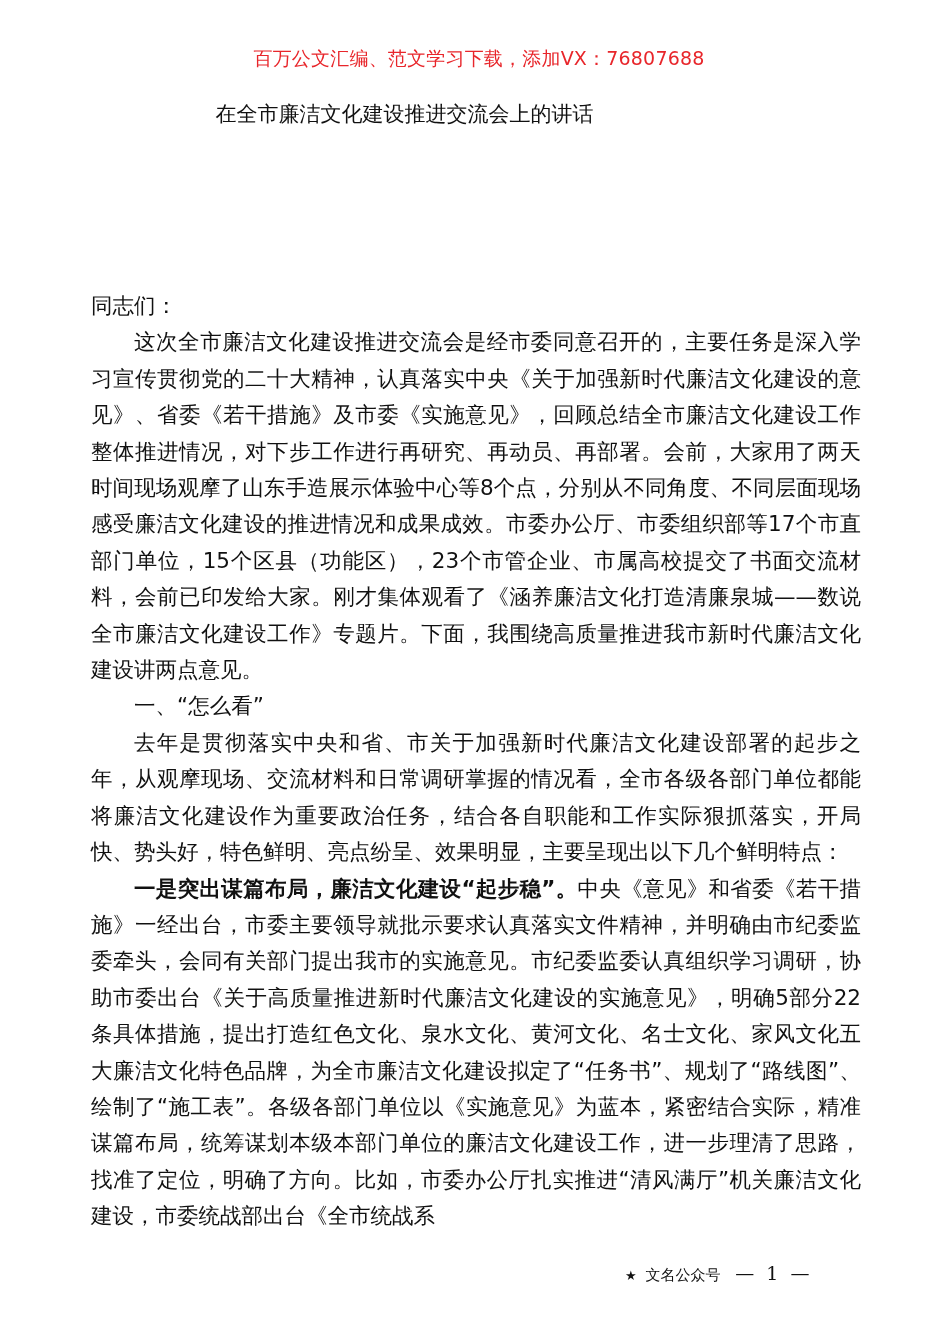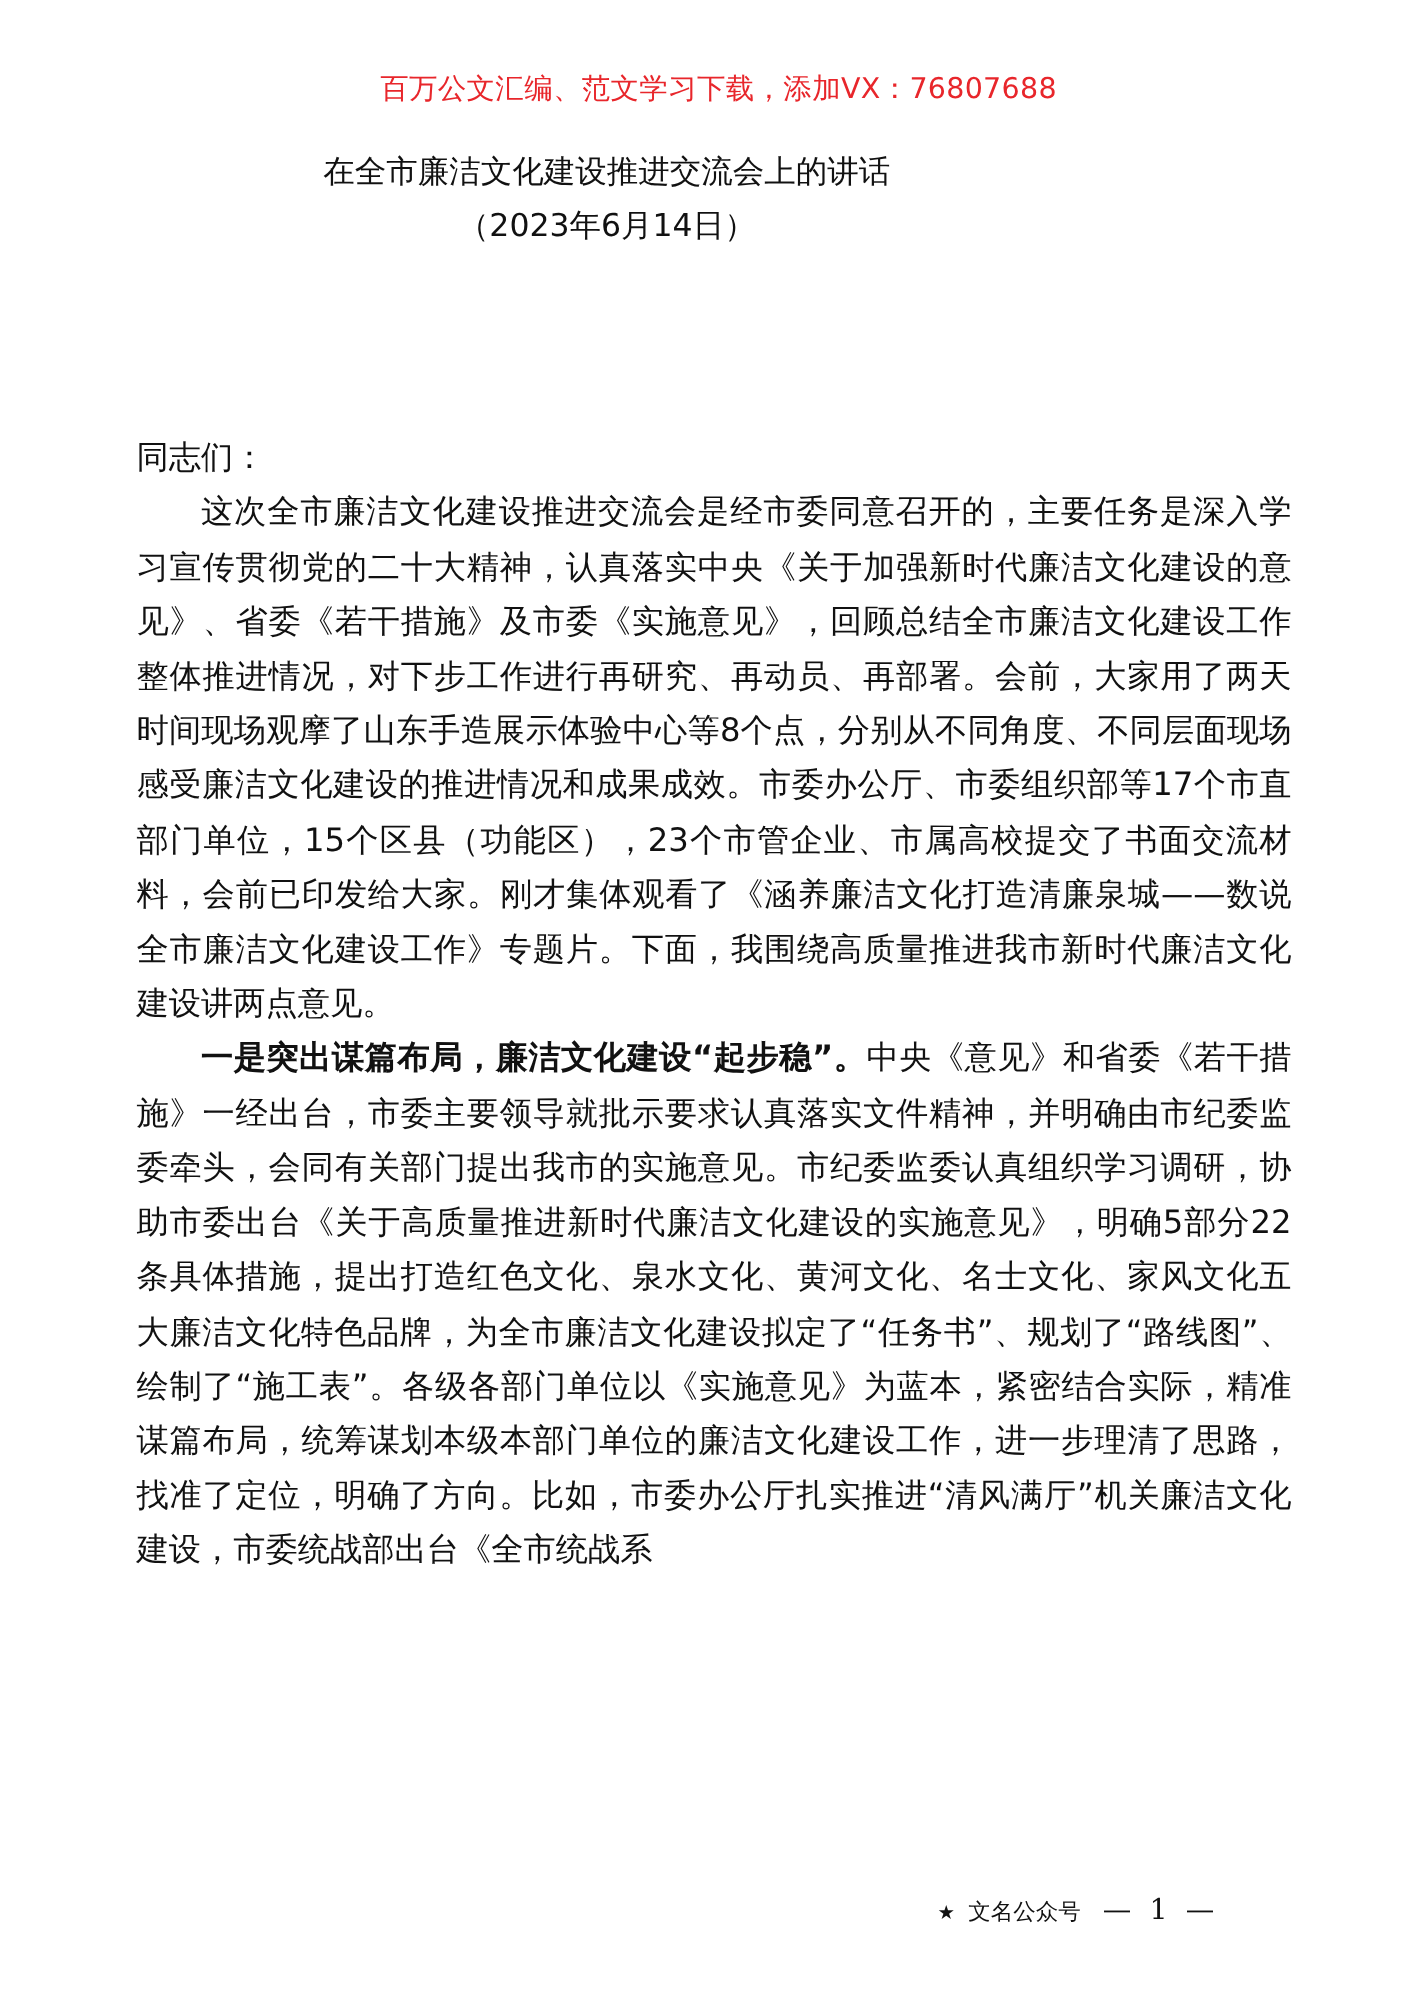--- a/index.html
+++ b/index.html
@@ -19,26 +19,27 @@
     .footer .star { font-size: 13px; margin-right: 4px; }
     .footer .pagenum { font-family: "DejaVu Serif", "Liberation Serif", serif; font-size: 19px; margin-left: 10px; }
   </style>
 </head>
 <body>
 
 <div class="banner">百万公文汇编、范文学习下载，添加VX：76807688</div>
 
 <div class="title-block">
   <div>在全市廉洁文化建设推进交流会上的讲话</div>
-  <div>（2023年6月14日）</div>
 </div>
 
 <div class="body-text">
   <p>同志们：</p>
   <p class="indent">这次全市廉洁文化建设推进交流会是经市委同意召开的，主要任务是深入学习宣传贯彻党的二十大精神，认真落实中央《关于加强新时代廉洁文化建设的意见》、省委《若干措施》及市委《实施意见》，回顾总结全市廉洁文化建设工作整体推进情况，对下步工作进行再研究、再动员、再部署。会前，大家用了两天时间现场观摩了山东手造展示体验中心等8个点，分别从不同角度、不同层面现场感受廉洁文化建设的推进情况和成果成效。市委办公厅、市委组织部等17个市直部门单位，15个区县（功能区），23个市管企业、市属高校提交了书面交流材料，会前已印发给大家。刚才集体观看了《涵养廉洁文化打造清廉泉城——数说全市廉洁文化建设工作》专题片。下面，我围绕高质量推进我市新时代廉洁文化建设讲两点意见。</p>
+  <p class="indent">一、“怎么看”</p>
+  <p class="indent">去年是贯彻落实中央和省、市关于加强新时代廉洁文化建设部署的起步之年，从观摩现场、交流材料和日常调研掌握的情况看，全市各级各部门单位都能将廉洁文化建设作为重要政治任务，结合各自职能和工作实际狠抓落实，开局快、势头好，特色鲜明、亮点纷呈、效果明显，主要呈现出以下几个鲜明特点：</p>
   <p class="indent"><span class="bold">一是突出谋篇布局，廉洁文化建设“起步稳”。</span><span>中央《意见》和省委《若干措施》一经出台，市委主要领导就批示要求认真落实文件精神，并明确由市纪委监委牵头，会同有关部门提出我市的实施意见。市纪委监委认真组织学习调研，协助市委出台《关于高质量推进新时代廉洁文化建设的实施意见》，明确5部分22条具体措施，提出打造红色文化、泉水文化、黄河文化、名士文化、家风文化五大廉洁文化特色品牌，为全市廉洁文化建设拟定了“任务书”、规划了“路线图”、绘制了“施工表”。各级各部门单位以《实施意见》为蓝本，紧密结合实际，精准谋篇布局，统筹谋划本级本部门单位的廉洁文化建设工作，进一步理清了思路，找准了定位，明确了方向。比如，市委办公厅扎实推进“清风满厅”机关廉洁文化建设，市委统战部出台《全市统战系</span></p>
 </div>
 
 <div class="footer">
   <span class="star">★</span>
   <span>文名公众号</span>
   <span class="pagenum"><span>—</span>&nbsp;&nbsp;<span>1</span>&nbsp;&nbsp;<span>—</span></span>
 </div>
 
 </body></html>

